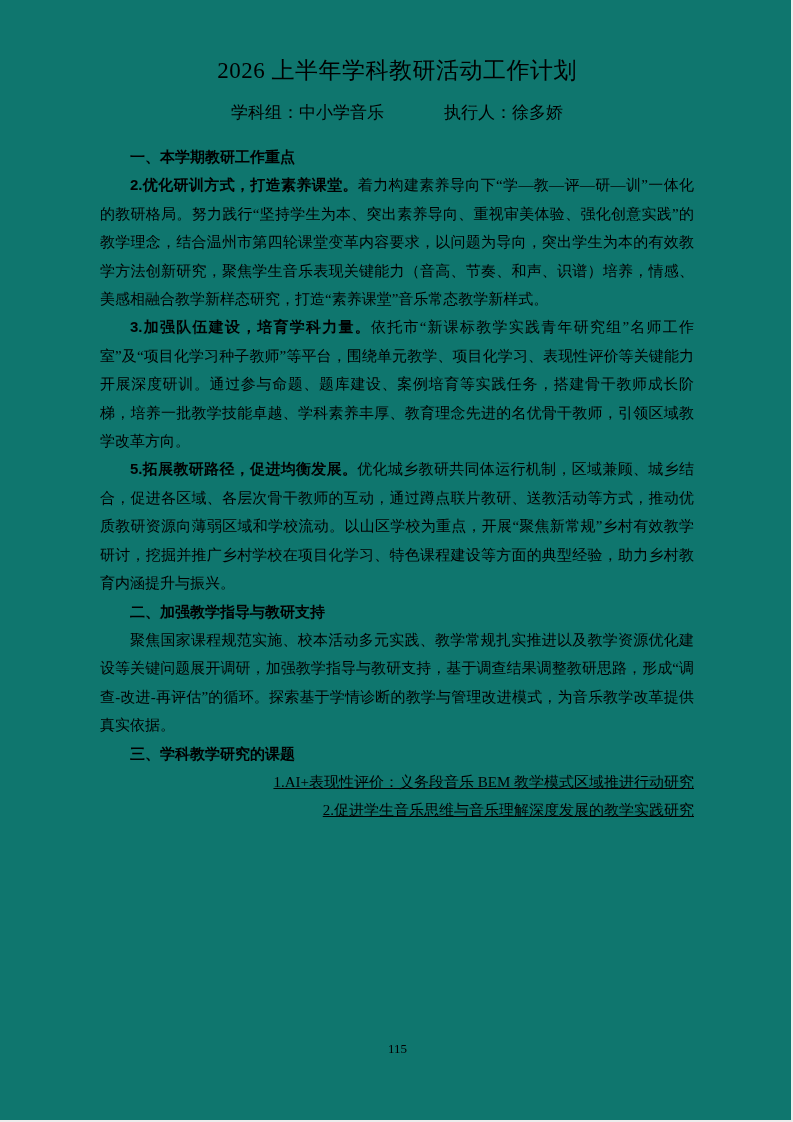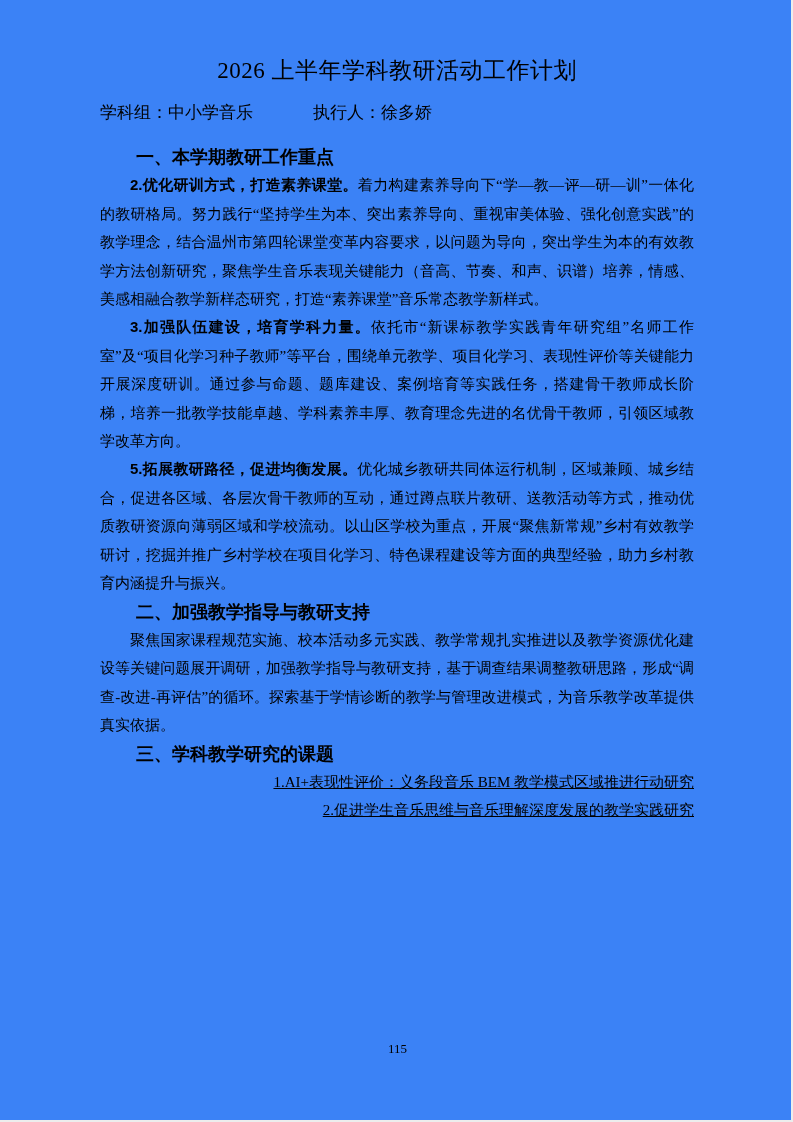--- a/index.html
+++ b/index.html
@@ -1,20 +1,20 @@
 <!DOCTYPE html>
 <html><head>
 <meta charset="utf-8">
 <style>
   html, body { margin: 0; padding: 0; background: #ffffff; }
   .page {
     position: relative;
     width: 793px;
     height: 1122px;
-    background: #3b82f6;
+    background: #0f766e;
     box-sizing: border-box;
     border-right: 2px solid #ededed;
     border-bottom: 2px solid #ededed;
     font-family: "Liberation Serif", serif;
     color: #000000;
     overflow: hidden;
   }
   .content {
     margin: 0 97px 0 100px;
     padding-top: 50px;
@@ -23,29 +23,30 @@
     margin: 0;
     text-align: center;
     font-size: 23px;
     font-weight: 400;
     line-height: 42px;
     font-family: "Liberation Serif", serif;
     letter-spacing: 0.5px;
   }
   .doc-subtitle {
     display: flex;
+    justify-content: center;
     gap: 60px;
     font-size: 17px;
     line-height: 27px;
     margin-top: 7px;
     margin-bottom: 17px;
   }
   .sec-heading {
     margin: 0;
-    font-size: 18px;
+    font-size: 15px;
     font-weight: 700;
     font-family: "Liberation Sans", sans-serif;
     line-height: 28.4px;
     text-indent: 2em;
   }
   .para {
     margin: 0;
     font-size: 15px;
     line-height: 28.4px;
     text-indent: 2em;

